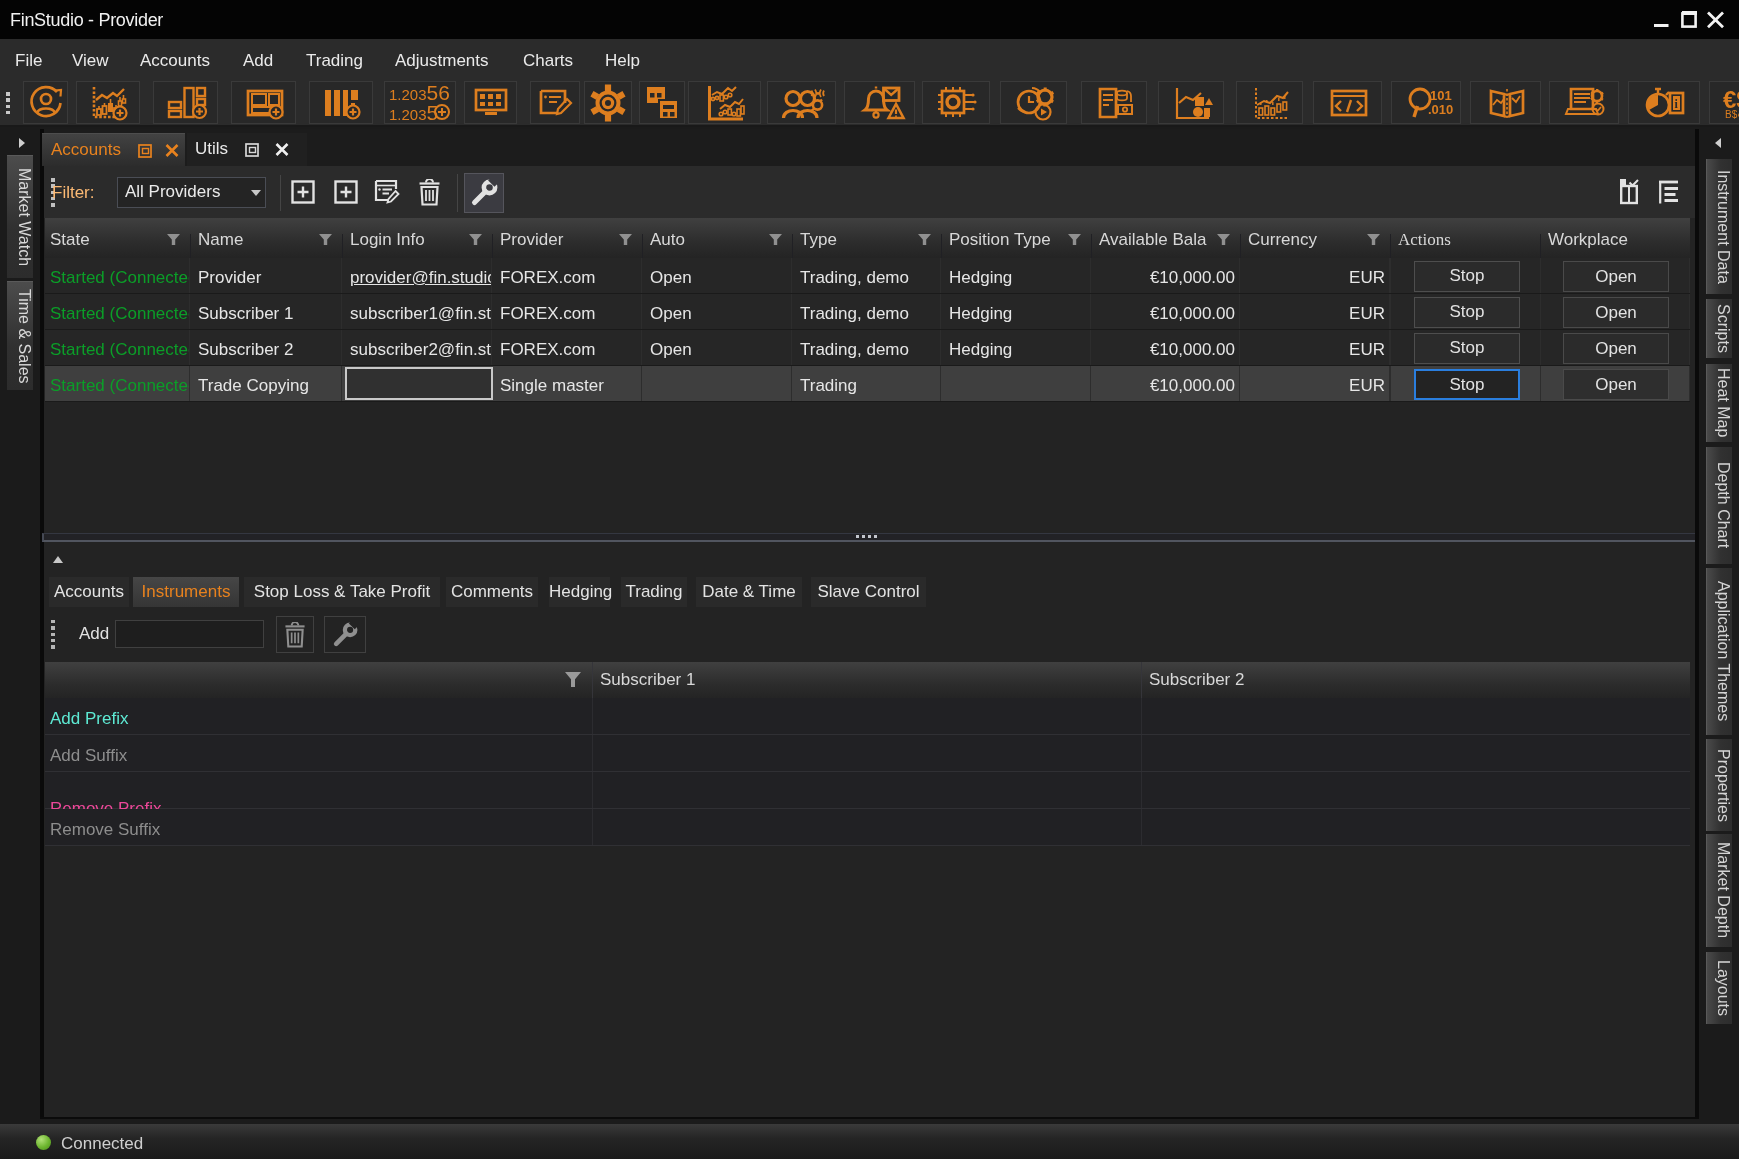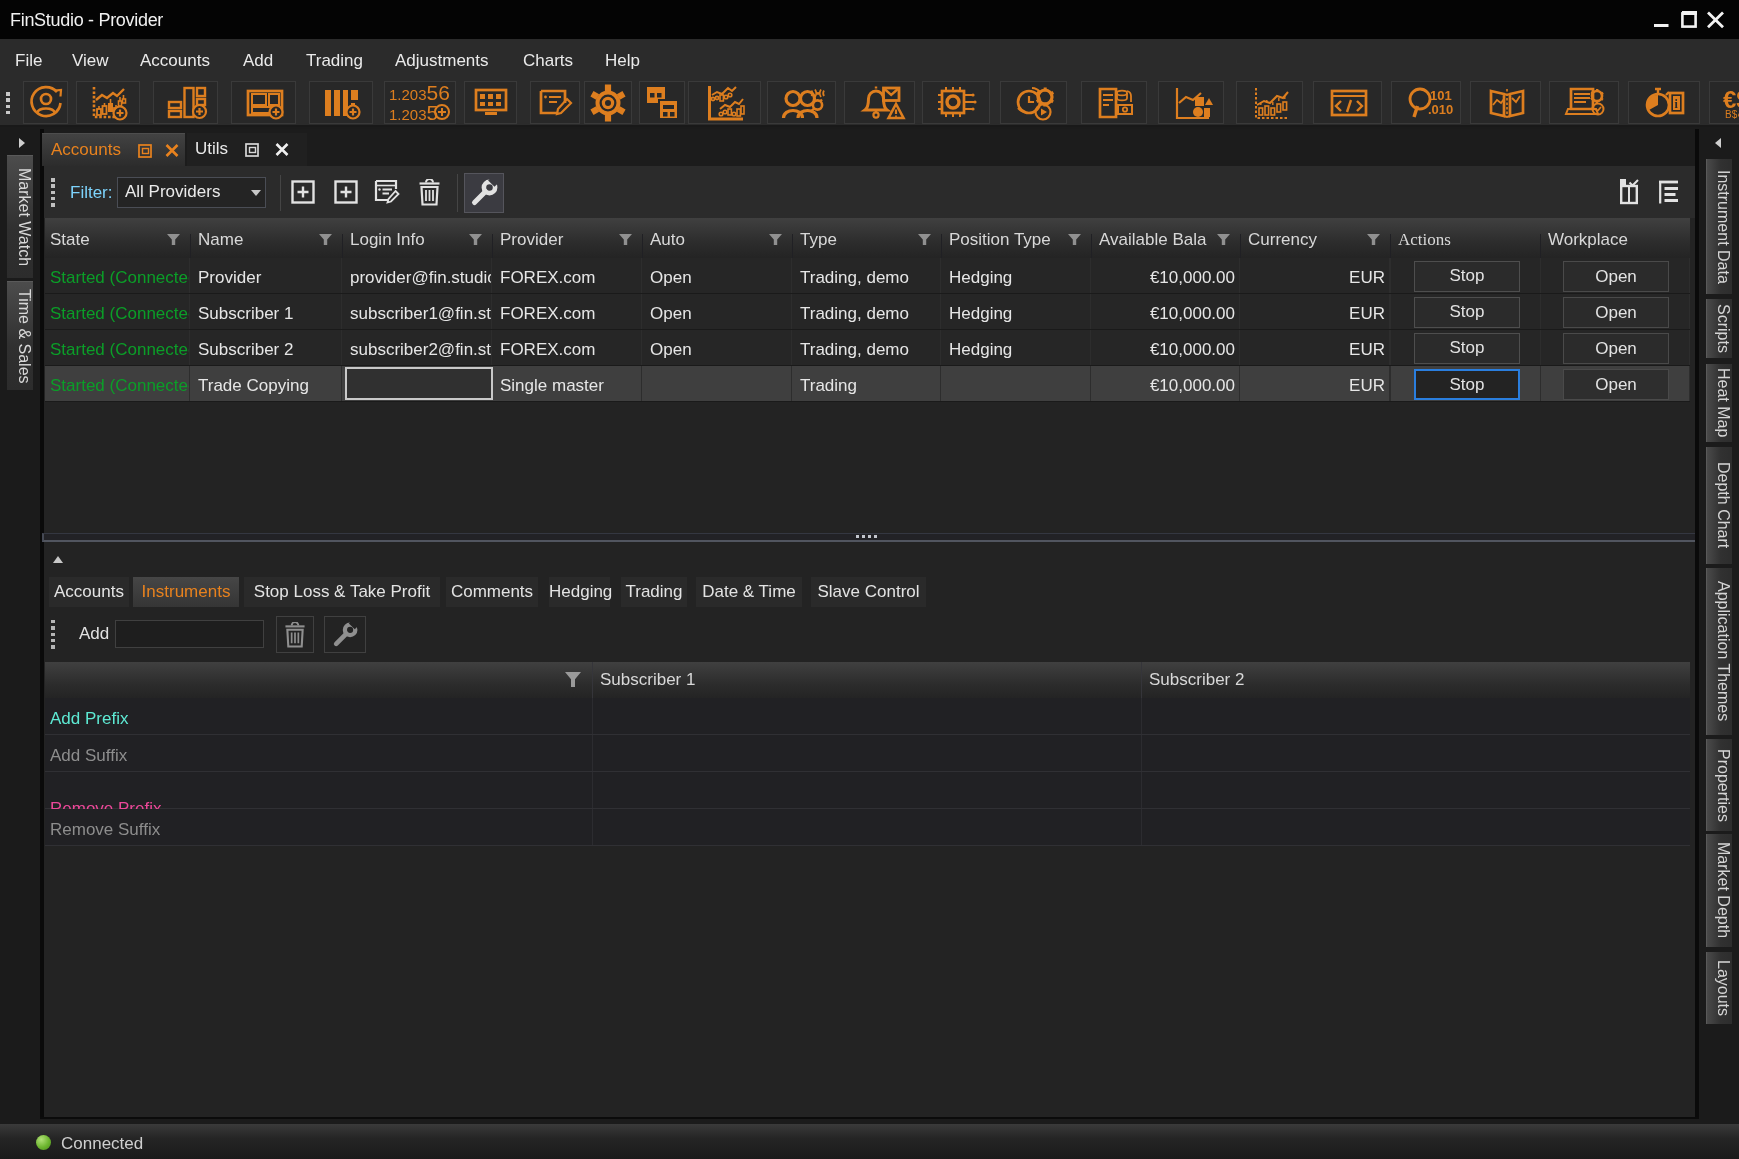--- a/index.html
+++ b/index.html
@@ -344,21 +344,21 @@
   <svg class="abs" style="left:57px;top:9px" width="16" height="16" viewBox="0 0 16 16">
       <rect x="2" y="2" width="12" height="12" fill="none" stroke="#d8d8d8" stroke-width="1.7"></rect>
       <rect x="5.5" y="5.5" width="6" height="5" fill="none" stroke="#d8d8d8" stroke-width="1.4"></rect>
     </svg>
   <svg class="abs" style="left:88px;top:10px" width="14" height="13" viewBox="0 0 14 13">
       <path d="M1.5 1 L12.5 12 M12.5 1 L1.5 12" stroke="#f0f0f0" stroke-width="2.6"></path>
     </svg>
 </div>
 <div class="abs" style="left:44px;top:166px;width:1651px;height:52px;background:#2b2b2b;"></div>
 <div class="abs" style="left:51px;top:178px;width:3.6px;height:30px;background:repeating-linear-gradient(180deg,#c0c0c0 0 3.5px,transparent 3.5px 6.3px);"></div>
-<span class="abs" style="left:70px;top:166px;height:56px;line-height:54px;color:#7dd3fc;">Filter:</span>
+<span class="abs" style="left:52px;top:166px;height:56px;line-height:54px;color:#fdba74;">Filter:</span>
 <div class="abs" style="left:117px;top:177px;width:149px;height:31px;background:#242424;border:1px solid #4a4d55;">
   <span class="abs" style="left:7px;top:0;height:29px;line-height:28px;color:#eaeaea;">All Providers</span>
   <svg class="abs" style="left:132px;top:11px" width="12" height="8">
       <path d="M1 1 L6 7 L11 1 Z" fill="#c8c8c8"></path>
     </svg>
 </div>
 <div class="abs" style="left:280px;top:175px;width:1px;height:36px;background:#454545;"></div>
 <svg class="abs" style="left:291px;top:180px" width="24" height="24" viewBox="0 0 24 24">
   <rect x="1.5" y="1.5" width="21" height="21" fill="none" stroke="#e2e2e2" stroke-width="2.4"></rect>
   <path d="M12 6.5 V17.5 M6.5 12 H17.5" stroke="#e2e2e2" stroke-width="2.4"></path>
@@ -445,21 +445,21 @@
 <svg class="abs" style="left:1366px;top:233px" width="15" height="13" viewBox="0 0 15 13">
     <path d="M1 1 H14 L9.2 6.4 V12 L5.8 12 V6.4 Z" fill="#909090"></path>
   </svg>
 <div class="abs" style="left:1390px;top:234px;width:1px;height:24px;background:#202024;"></div>
 <div class="hcell abs" style="left:1390px;top:222px;width:150px;background:none;font-family:Liberation Serif, serif;">Actions</div>
 <div class="abs" style="left:1540px;top:234px;width:1px;height:24px;background:#202024;"></div>
 <div class="hcell abs" style="left:1540px;top:222px;width:150px;background:none;">Workplace</div>
 <div class="abs" style="left:45px;top:258px;width:1645px;height:36px;background:#262626;border-bottom:1px solid #1a1a1a;"></div>
 <div class="cell green abs" style="left:45px;top:258px;width:145px;padding-left:5px;">Started (Connected)</div>
 <div class="cell abs" style="left:190px;top:258px;width:152px;">Provider</div>
-<div class="cell abs" style="left:342px;top:258px;width:150px;">provider@fin.studio</div>
+<div class="cell abs" style="left:342px;top:258px;width:150px;text-decoration:underline;">provider@fin.studio</div>
 <div class="cell abs" style="left:492px;top:258px;width:150px;">FOREX.com</div>
 <div class="cell abs" style="left:642px;top:258px;width:150px;">Open</div>
 <div class="cell abs" style="left:792px;top:258px;width:149px;">Trading, demo</div>
 <div class="cell abs" style="left:941px;top:258px;width:150px;">Hedging</div>
 <div class="cell cr abs" style="left:1091px;top:258px;width:149px;">€10,000.00</div>
 <div class="cell cr abs" style="left:1240px;top:258px;width:150px;">EUR</div>
 <div class="abs" style="left:1414px;top:261px;width:106px;height:31px;background:#2b2b2b;border:1px solid #4e4e4e;color:#e2e2e2;text-align:center;line-height:28px;">Stop</div>
 <div class="abs" style="left:1563px;top:261px;width:106px;height:31px;background:#2b2b2b;border:1px solid #4a4a4a;color:#e2e2e2;text-align:center;line-height:29px;">Open</div>
 <div class="abs" style="left:1390px;top:258px;width:1px;height:35px;background:#2d2d2d;"></div>
 <div class="abs" style="left:1540px;top:258px;width:1px;height:35px;background:#2d2d2d;"></div>

